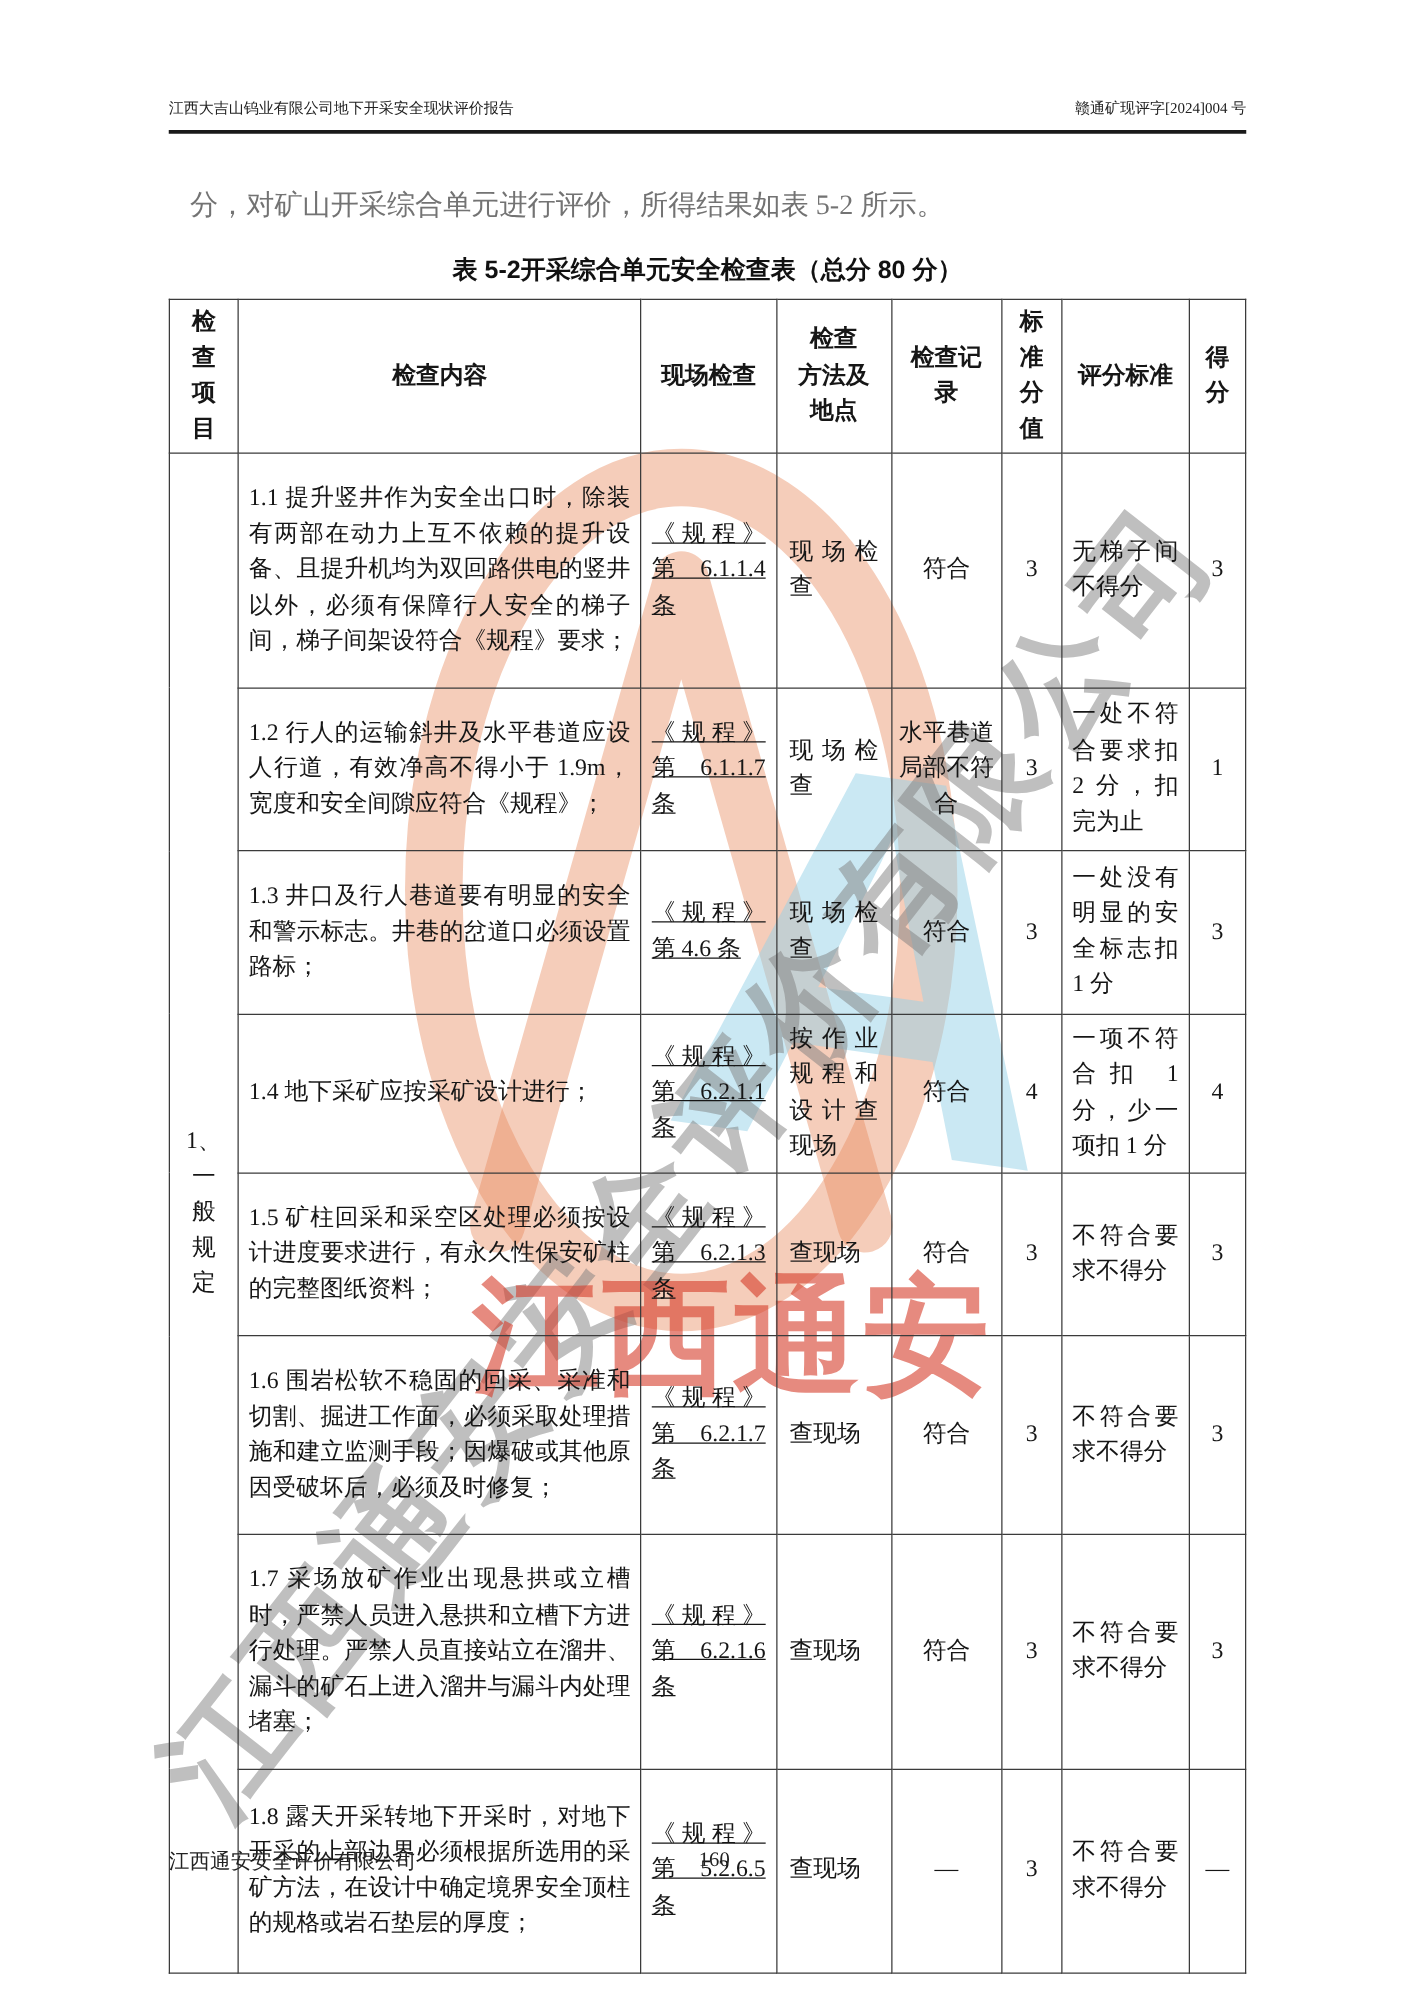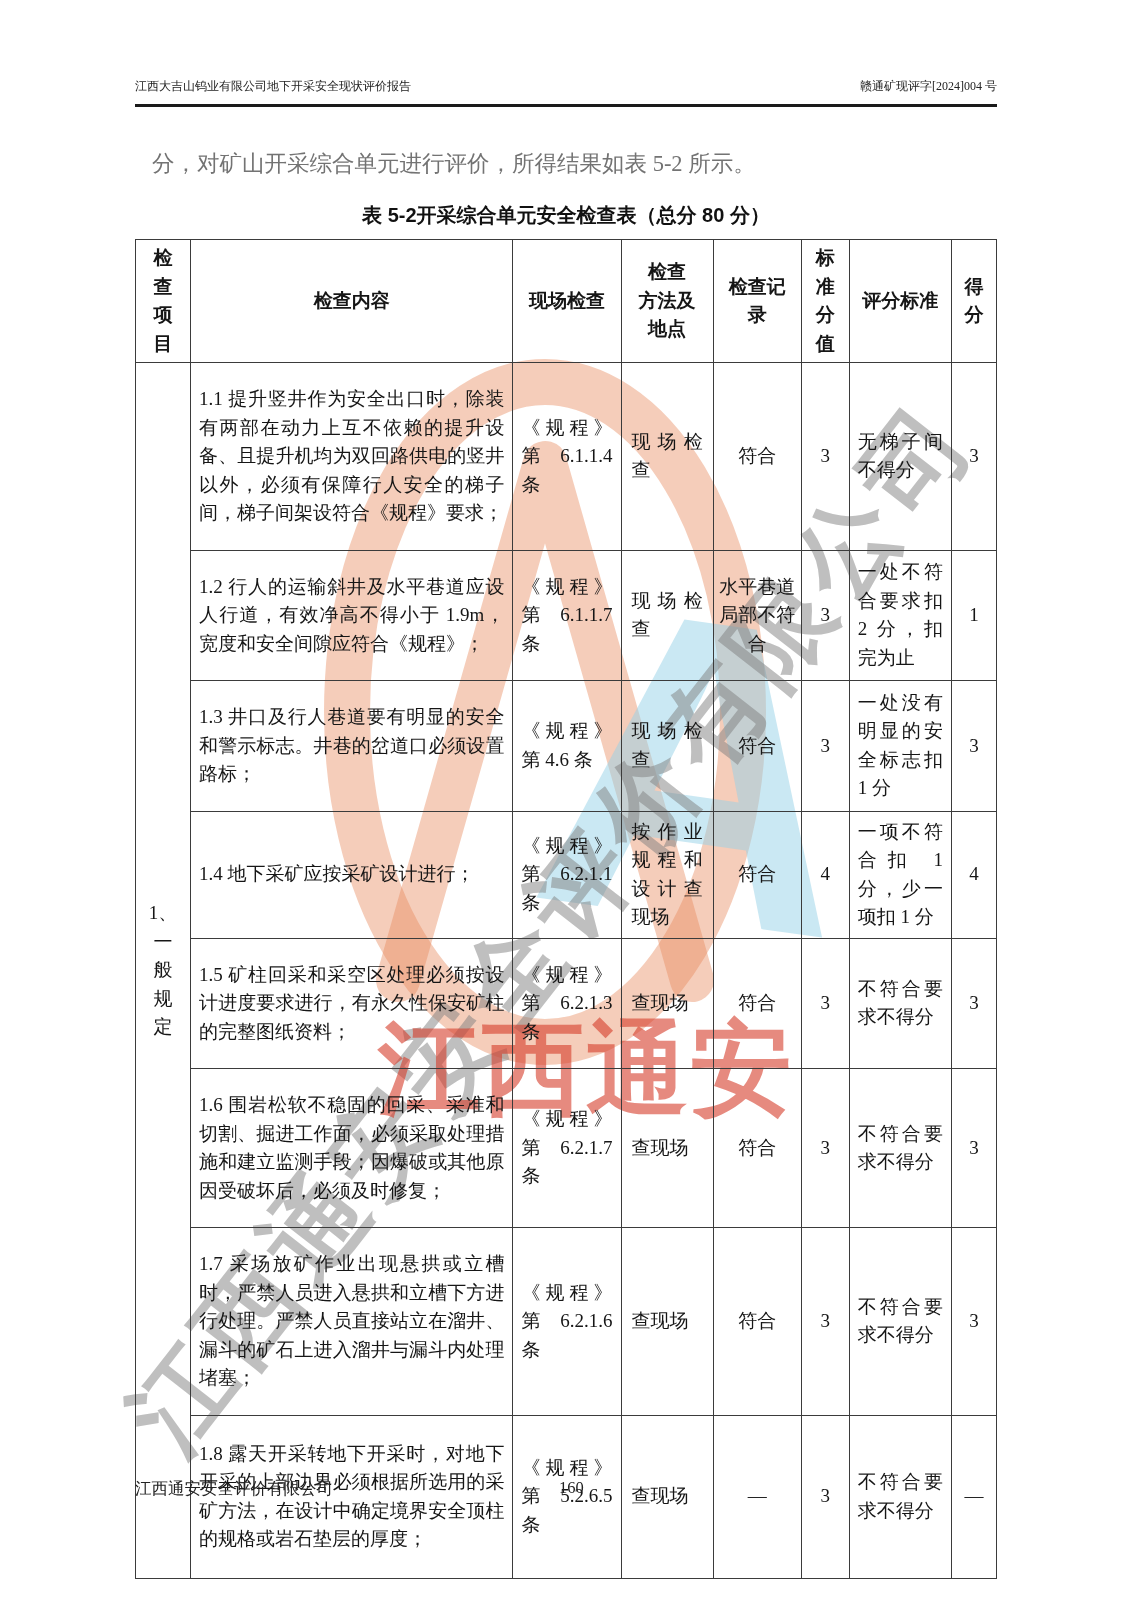--- a/index.html
+++ b/index.html
@@ -40,21 +40,21 @@
   tbody tr:nth-child(1){height:175px;}
   tbody tr:nth-child(2){height:123px;}
   tbody tr:nth-child(3){height:112px;}
   tbody tr:nth-child(4){height:118px;}
   tbody tr:nth-child(5){height:100px;}
   tbody tr:nth-child(6){height:140px;}
   tbody tr:nth-child(7){height:145px;}
   tbody tr:nth-child(8){height:163px;}
   .cell-item{white-space:pre-line;text-align:center;padding:4px 2px;}
   .cell-content{text-align:justify;padding:22px 8px;}
-  .cell-basis{text-align:justify;padding:6px 8px;}
+  .cell-basis{text-align:justify;padding:6px 8px;text-decoration:underline;}
   .cell-method{text-align:justify;padding:6px 10px;}
   .cell-record{text-align:center;padding:6px 0;}
   .cell-std{text-align:center;padding:4px 2px;}
   .cell-criteria{text-align:justify;padding:6px 8px;}
   .cell-score{text-align:center;padding:4px 2px;}
 
   .doc-footer{position:absolute;top:1478px;left:135px;right:134px;font-size:16.5px;color:#222;}
   .footer-company{position:absolute;left:0;top:0;}
   .footer-page{position:absolute;left:424px;top:0;}
 </style>

